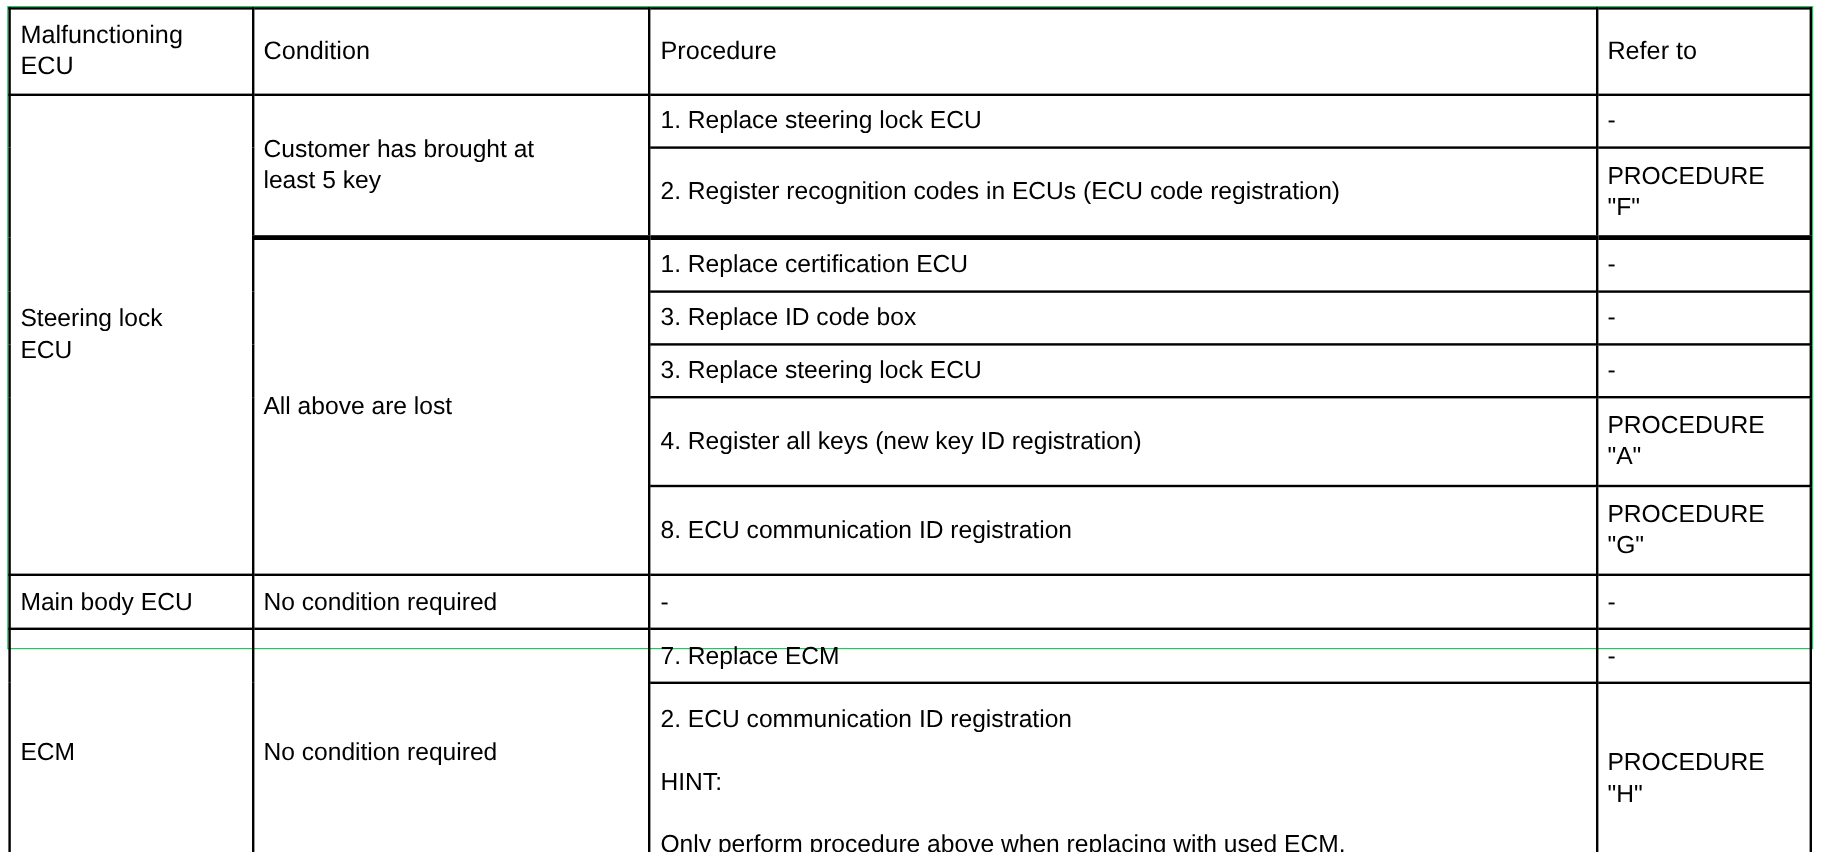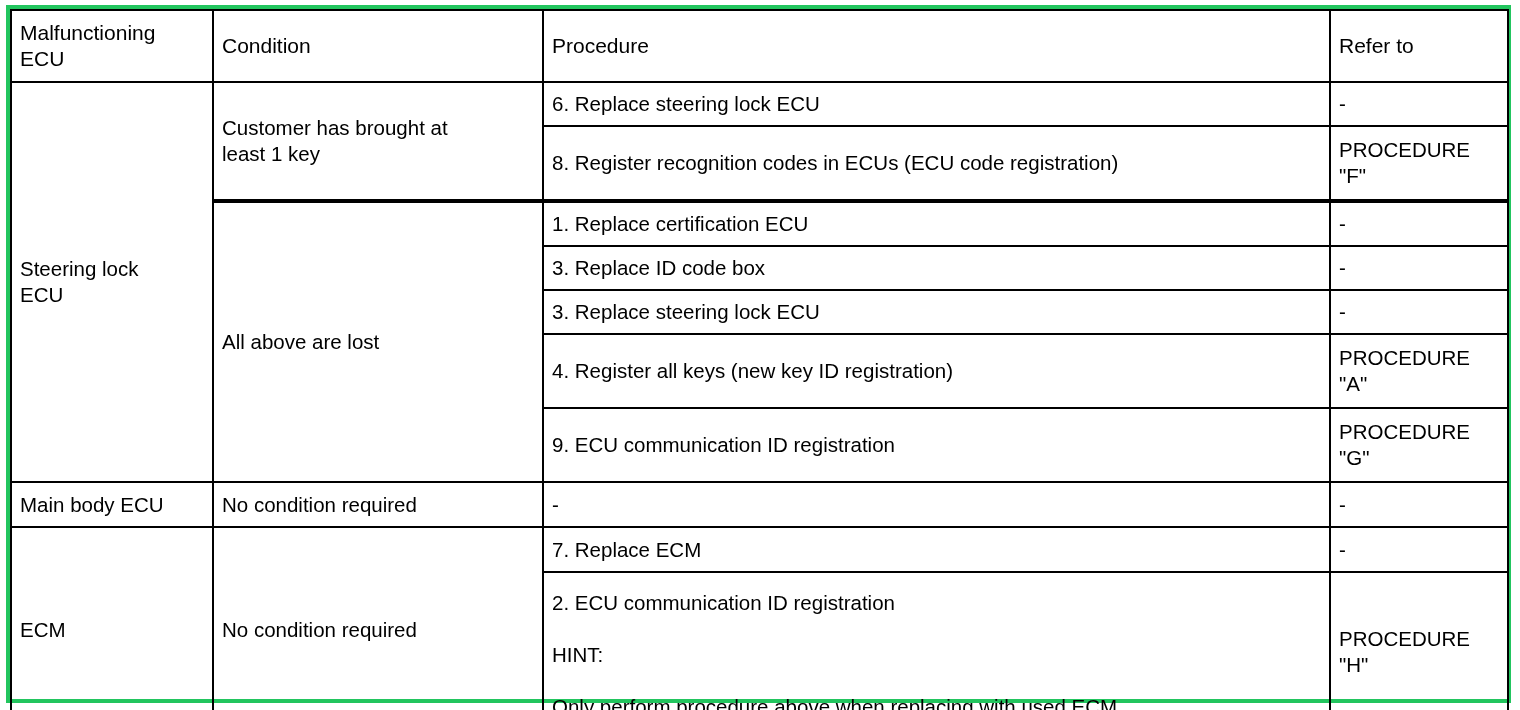--- a/index.html
+++ b/index.html
@@ -13,23 +13,23 @@
     font-family: "Liberation Sans", sans-serif;
     color: #000000;
     overflow: hidden;
   }
 
   .table-wrap {
     position: absolute;
     left: 6px;
     top: 5px;
     width: 1505px;
-    height: 698px;
+    height: 536px;
     box-sizing: border-box;
-    border: 4px solid #22c55e;
+    border: 1px solid #22c55e;
   }
 
   table.ecu-table {
     width: 100%;
     height: 100%;
     border-collapse: collapse;
     table-layout: fixed;
     font-size: 20.5px;
   }
 
@@ -103,27 +103,27 @@
 
     <tbody>
 
       <tr class="grp-top">
         <td rowspan="7" class="cell-pad-l">
           <span>Steering lock</span><br>
           <span>ECU</span>
         </td>
         <td rowspan="2" class="cell-pad-l">
           <span>Customer has brought at</span><br>
-          <span>least 1 key</span>
+          <span>least 5 key</span>
         </td>
-        <td style="height:42px">6. Replace steering lock ECU</td>
+        <td style="height:42px">1. Replace steering lock ECU</td>
         <td class="dash">-</td>
       </tr>
       <tr>
-        <td style="height:72px">8. Register recognition codes in ECUs (ECU code registration)</td>
+        <td style="height:72px">2. Register recognition codes in ECUs (ECU code registration)</td>
         <td>
           <span>PROCEDURE</span><br>
           <span>"F"</span>
         </td>
       </tr>
 
       <tr>
         <td rowspan="5" class="sect-split cell-pad-l">
           <span>All above are lost</span>
         </td>
@@ -139,21 +139,21 @@
         <td class="dash">-</td>
       </tr>
       <tr>
         <td style="height:72px">4. Register all keys (new key ID registration)</td>
         <td>
           <span>PROCEDURE</span><br>
           <span>"A"</span>
         </td>
       </tr>
       <tr class="grp-bot">
-        <td style="height:72px">9. ECU communication ID registration</td>
+        <td style="height:72px">8. ECU communication ID registration</td>
         <td>
           <span>PROCEDURE</span><br>
           <span>"G"</span>
         </td>
       </tr>
 
       <tr class="grp-top grp-bot">
         <td class="cell-pad-l" style="height:43px">Main body ECU</td>
         <td class="cell-pad-l">No condition required</td>
         <td class="dash">-</td>

